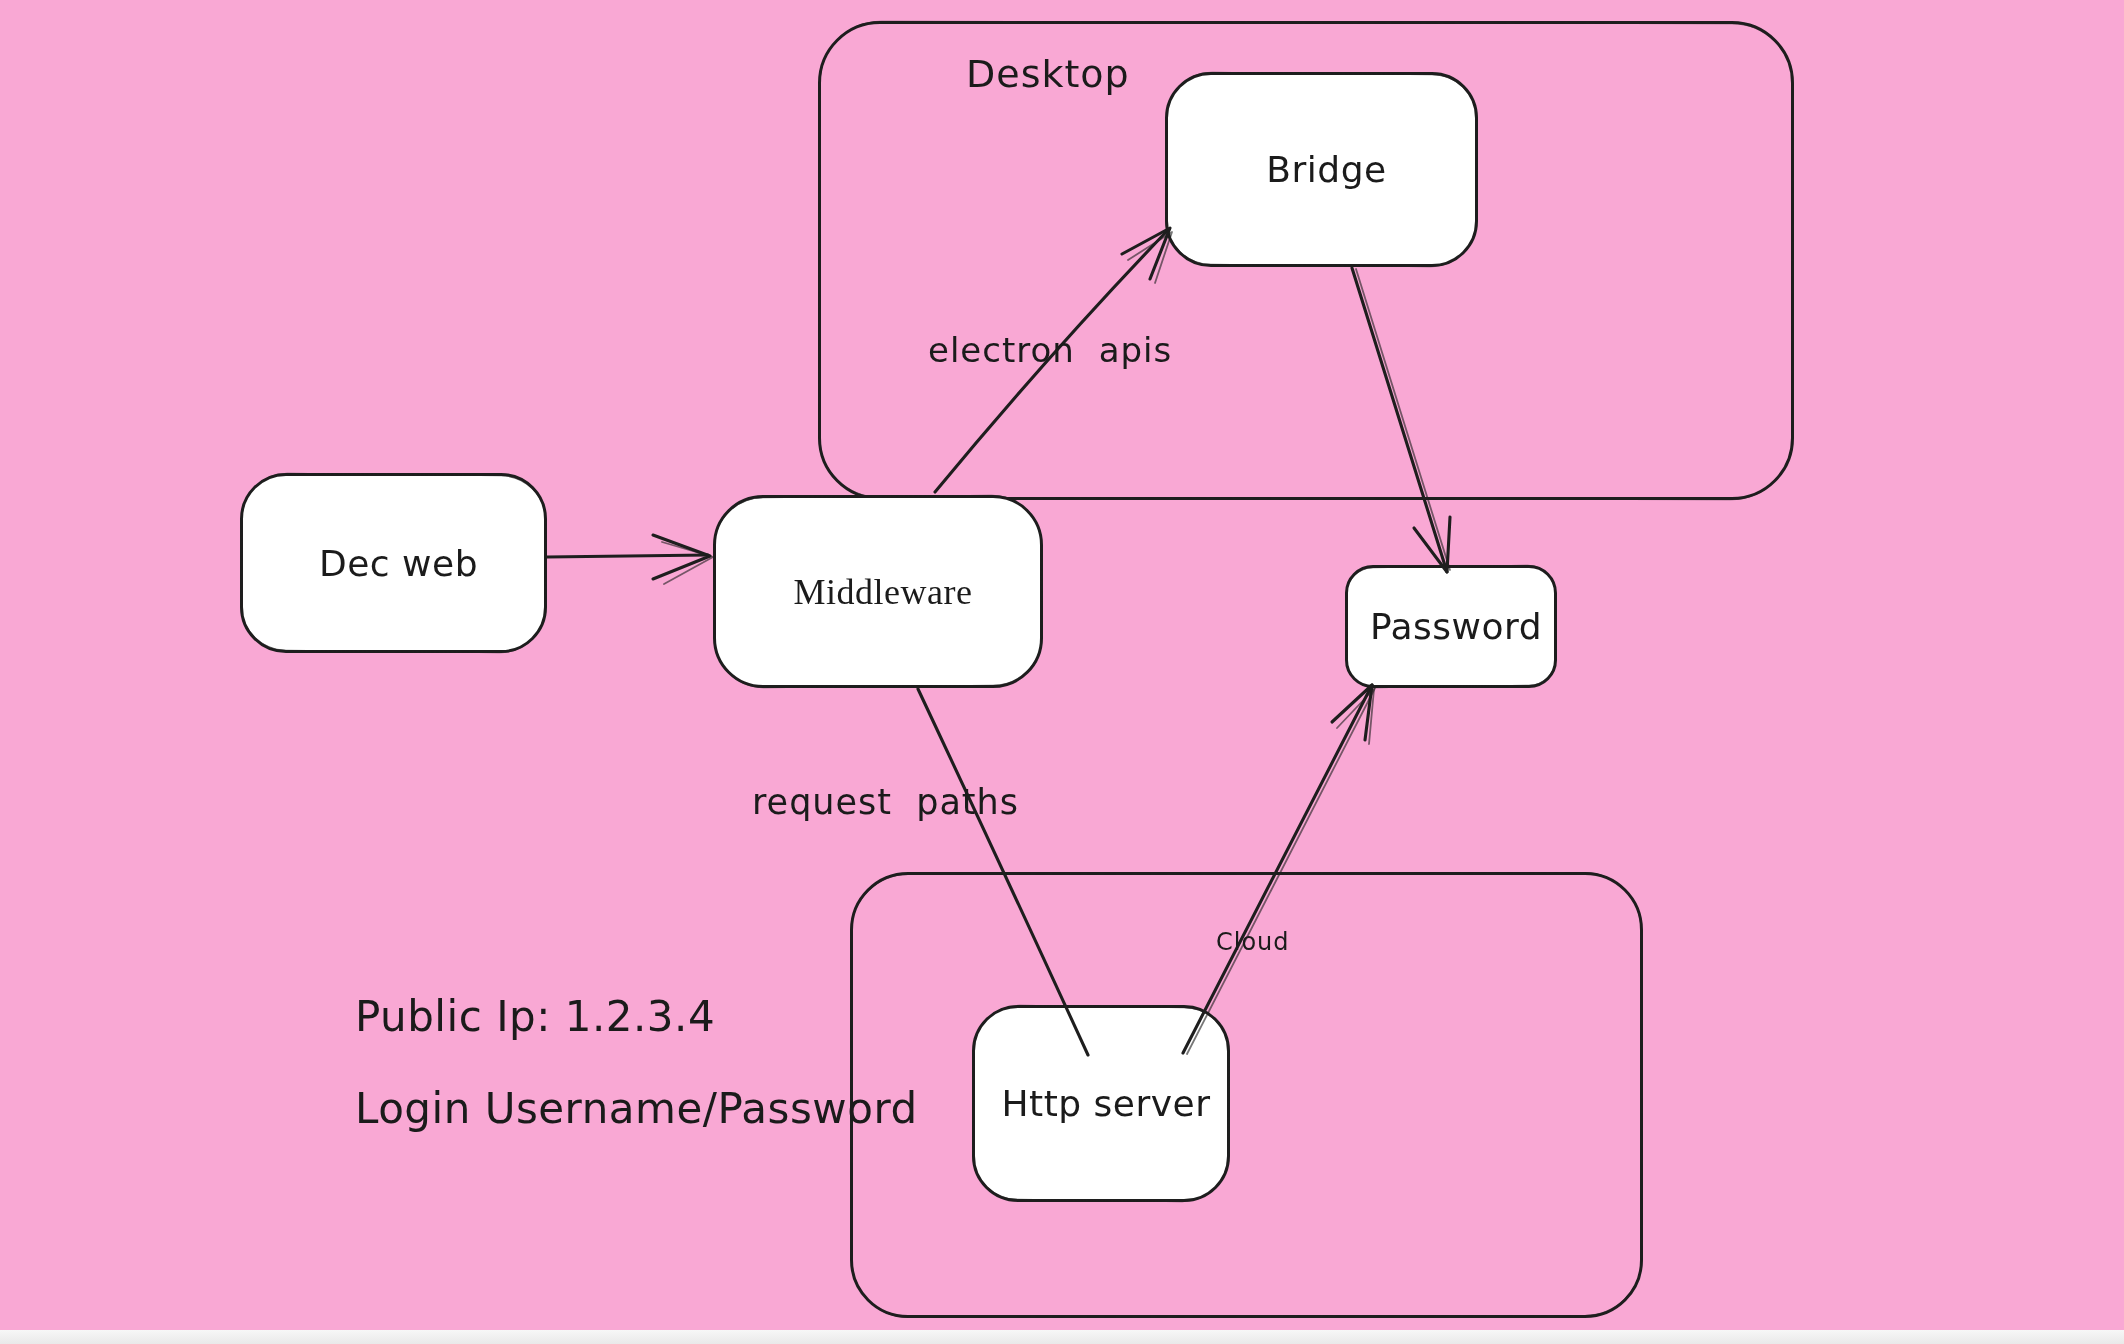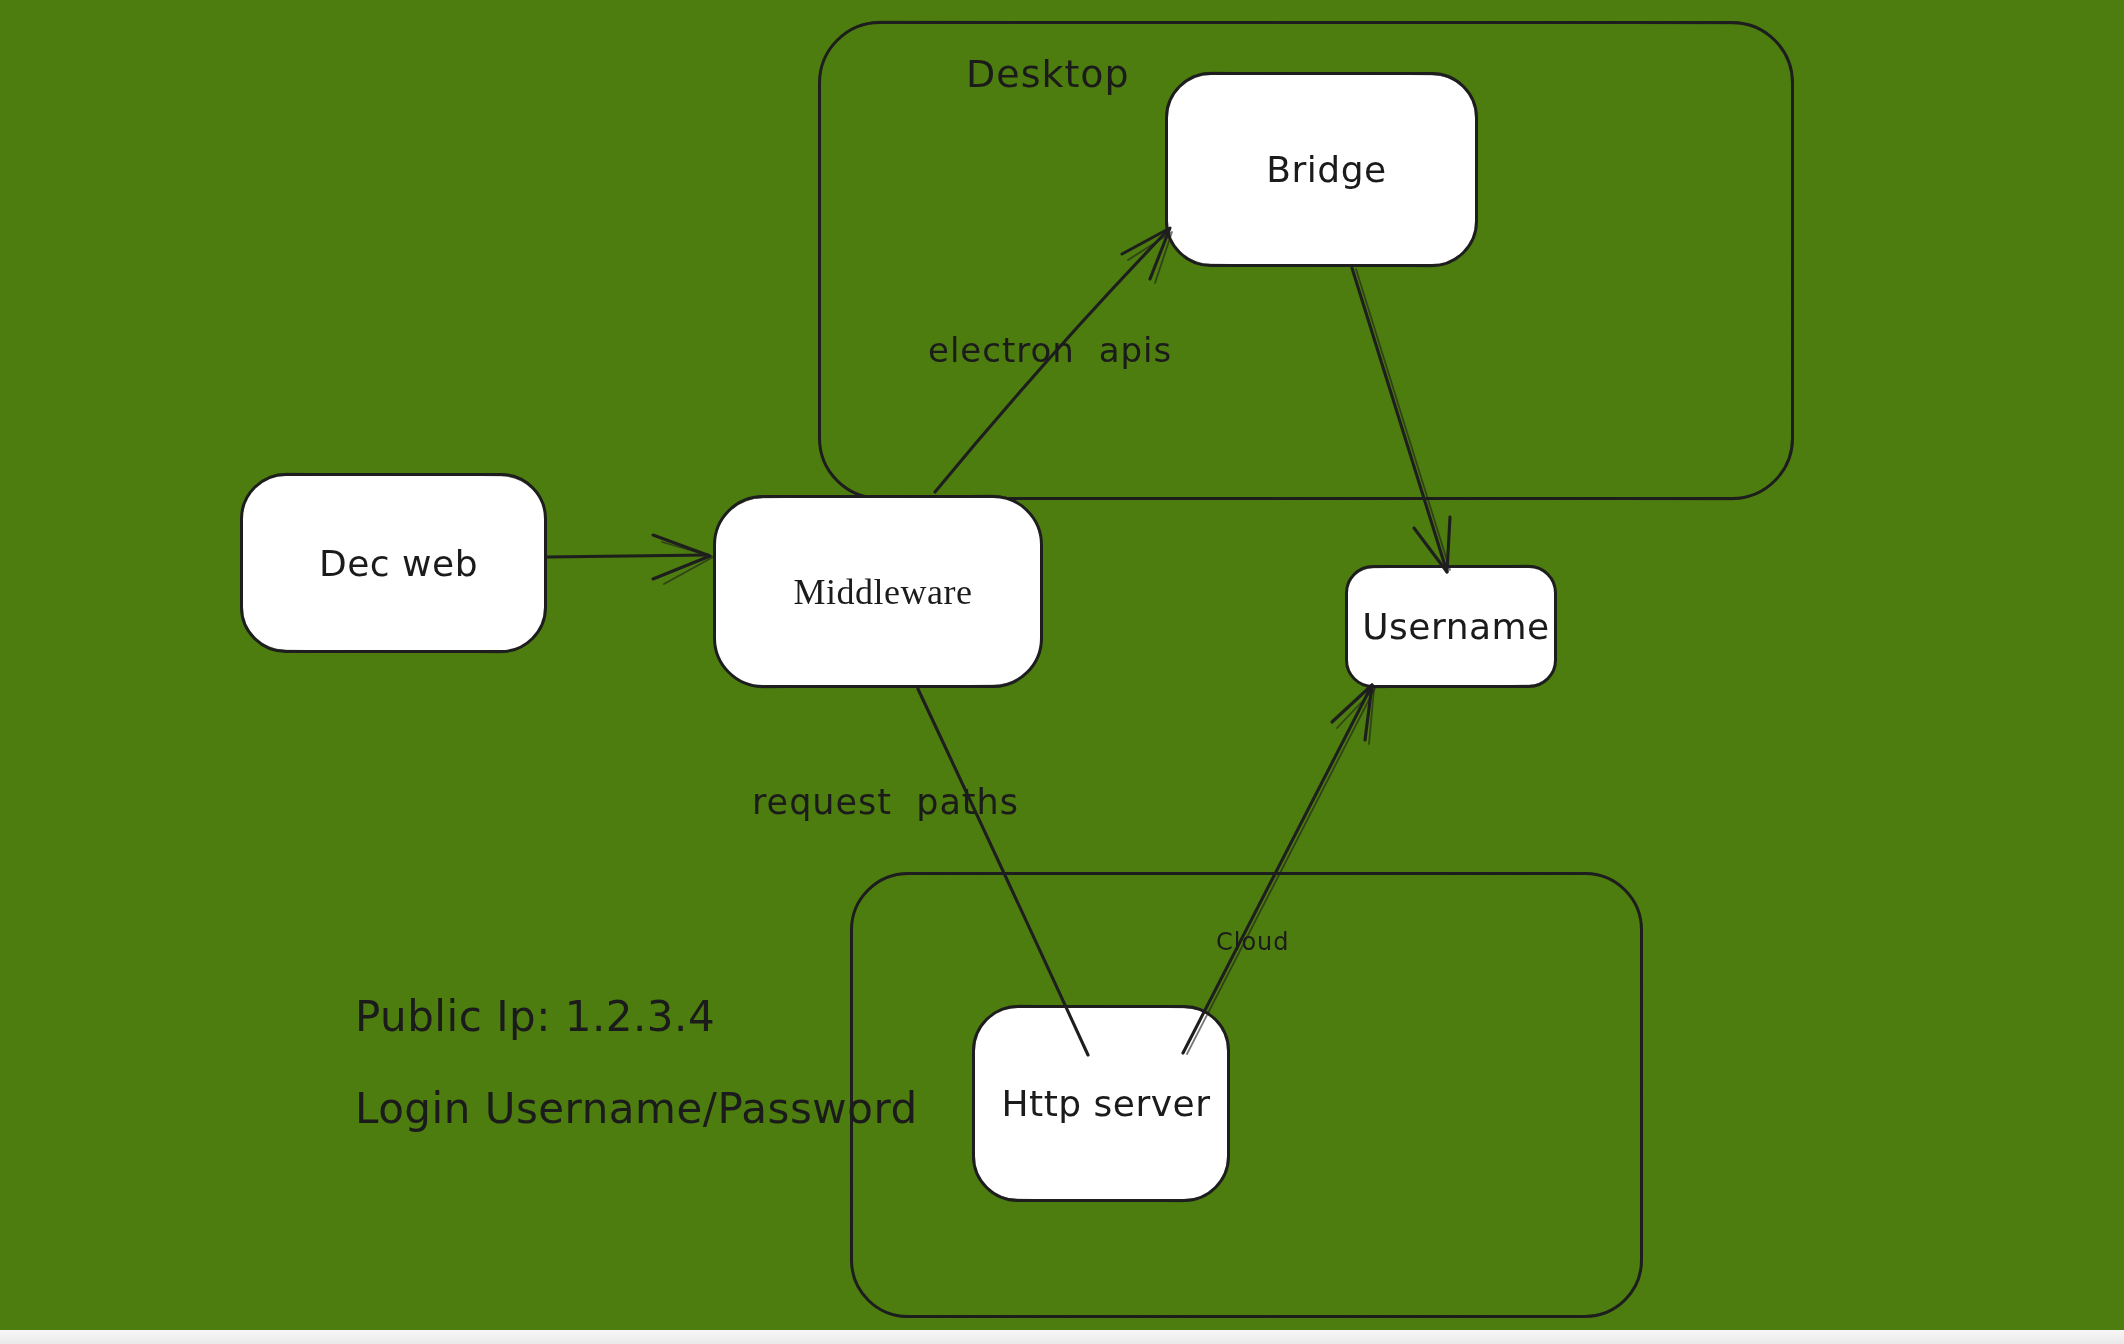--- a/index.html
+++ b/index.html
@@ -1,18 +1,18 @@
 <!DOCTYPE html>
 <html style="--stroke: #1e1e1e;"><head>
 <meta charset="utf-8">
 <style>
   html,body{margin:0;padding:0;background:#ffffff;}
   #canvas{
     position:relative;width:2124px;height:1344px;overflow:hidden;
-    background:#4d7c0f;color:#1b1b1b;
+    background:#f9a8d4;color:#1b1b1b;
     font-family:"DejaVu Sans",sans-serif;
   }
   .shape{
     position:absolute;box-sizing:border-box;
     border:3.5px solid var(--stroke,#1e1e1e);
     background:#ffffff;
     padding-left:10px;
   }
   
   .shape::after{
@@ -54,21 +54,21 @@
 
   <div class="shape node" style="left:713px;top:495px;width:330px;height:193px;border-radius:50px;font-family:Liberation Serif, serif;--tilt:-.6deg;">
     <span class="lbl">Middleware</span>
   </div>
 
   <div class="shape node" style="left:1165px;top:72px;width:313px;height:195px;border-radius:46px;--tilt:.6deg;">
     <span class="lbl">Bridge</span>
   </div>
 
   <div class="shape node" style="left:1345px;top:565px;width:212px;height:123px;border-radius:28px;--tilt:-.9deg;">
-    <span class="lbl">Username</span>
+    <span class="lbl">Password</span>
   </div>
 
   <div class="shape node" style="left:972px;top:1005px;width:258px;height:197px;border-radius:46px;--tilt:.8deg;">
     <span class="lbl">Http server</span>
   </div>
 
   <svg id="edges" width="2124" height="1344" viewBox="0 0 2124 1344">
 
     <g>
       <path d="M547 557 L708 555"></path>

